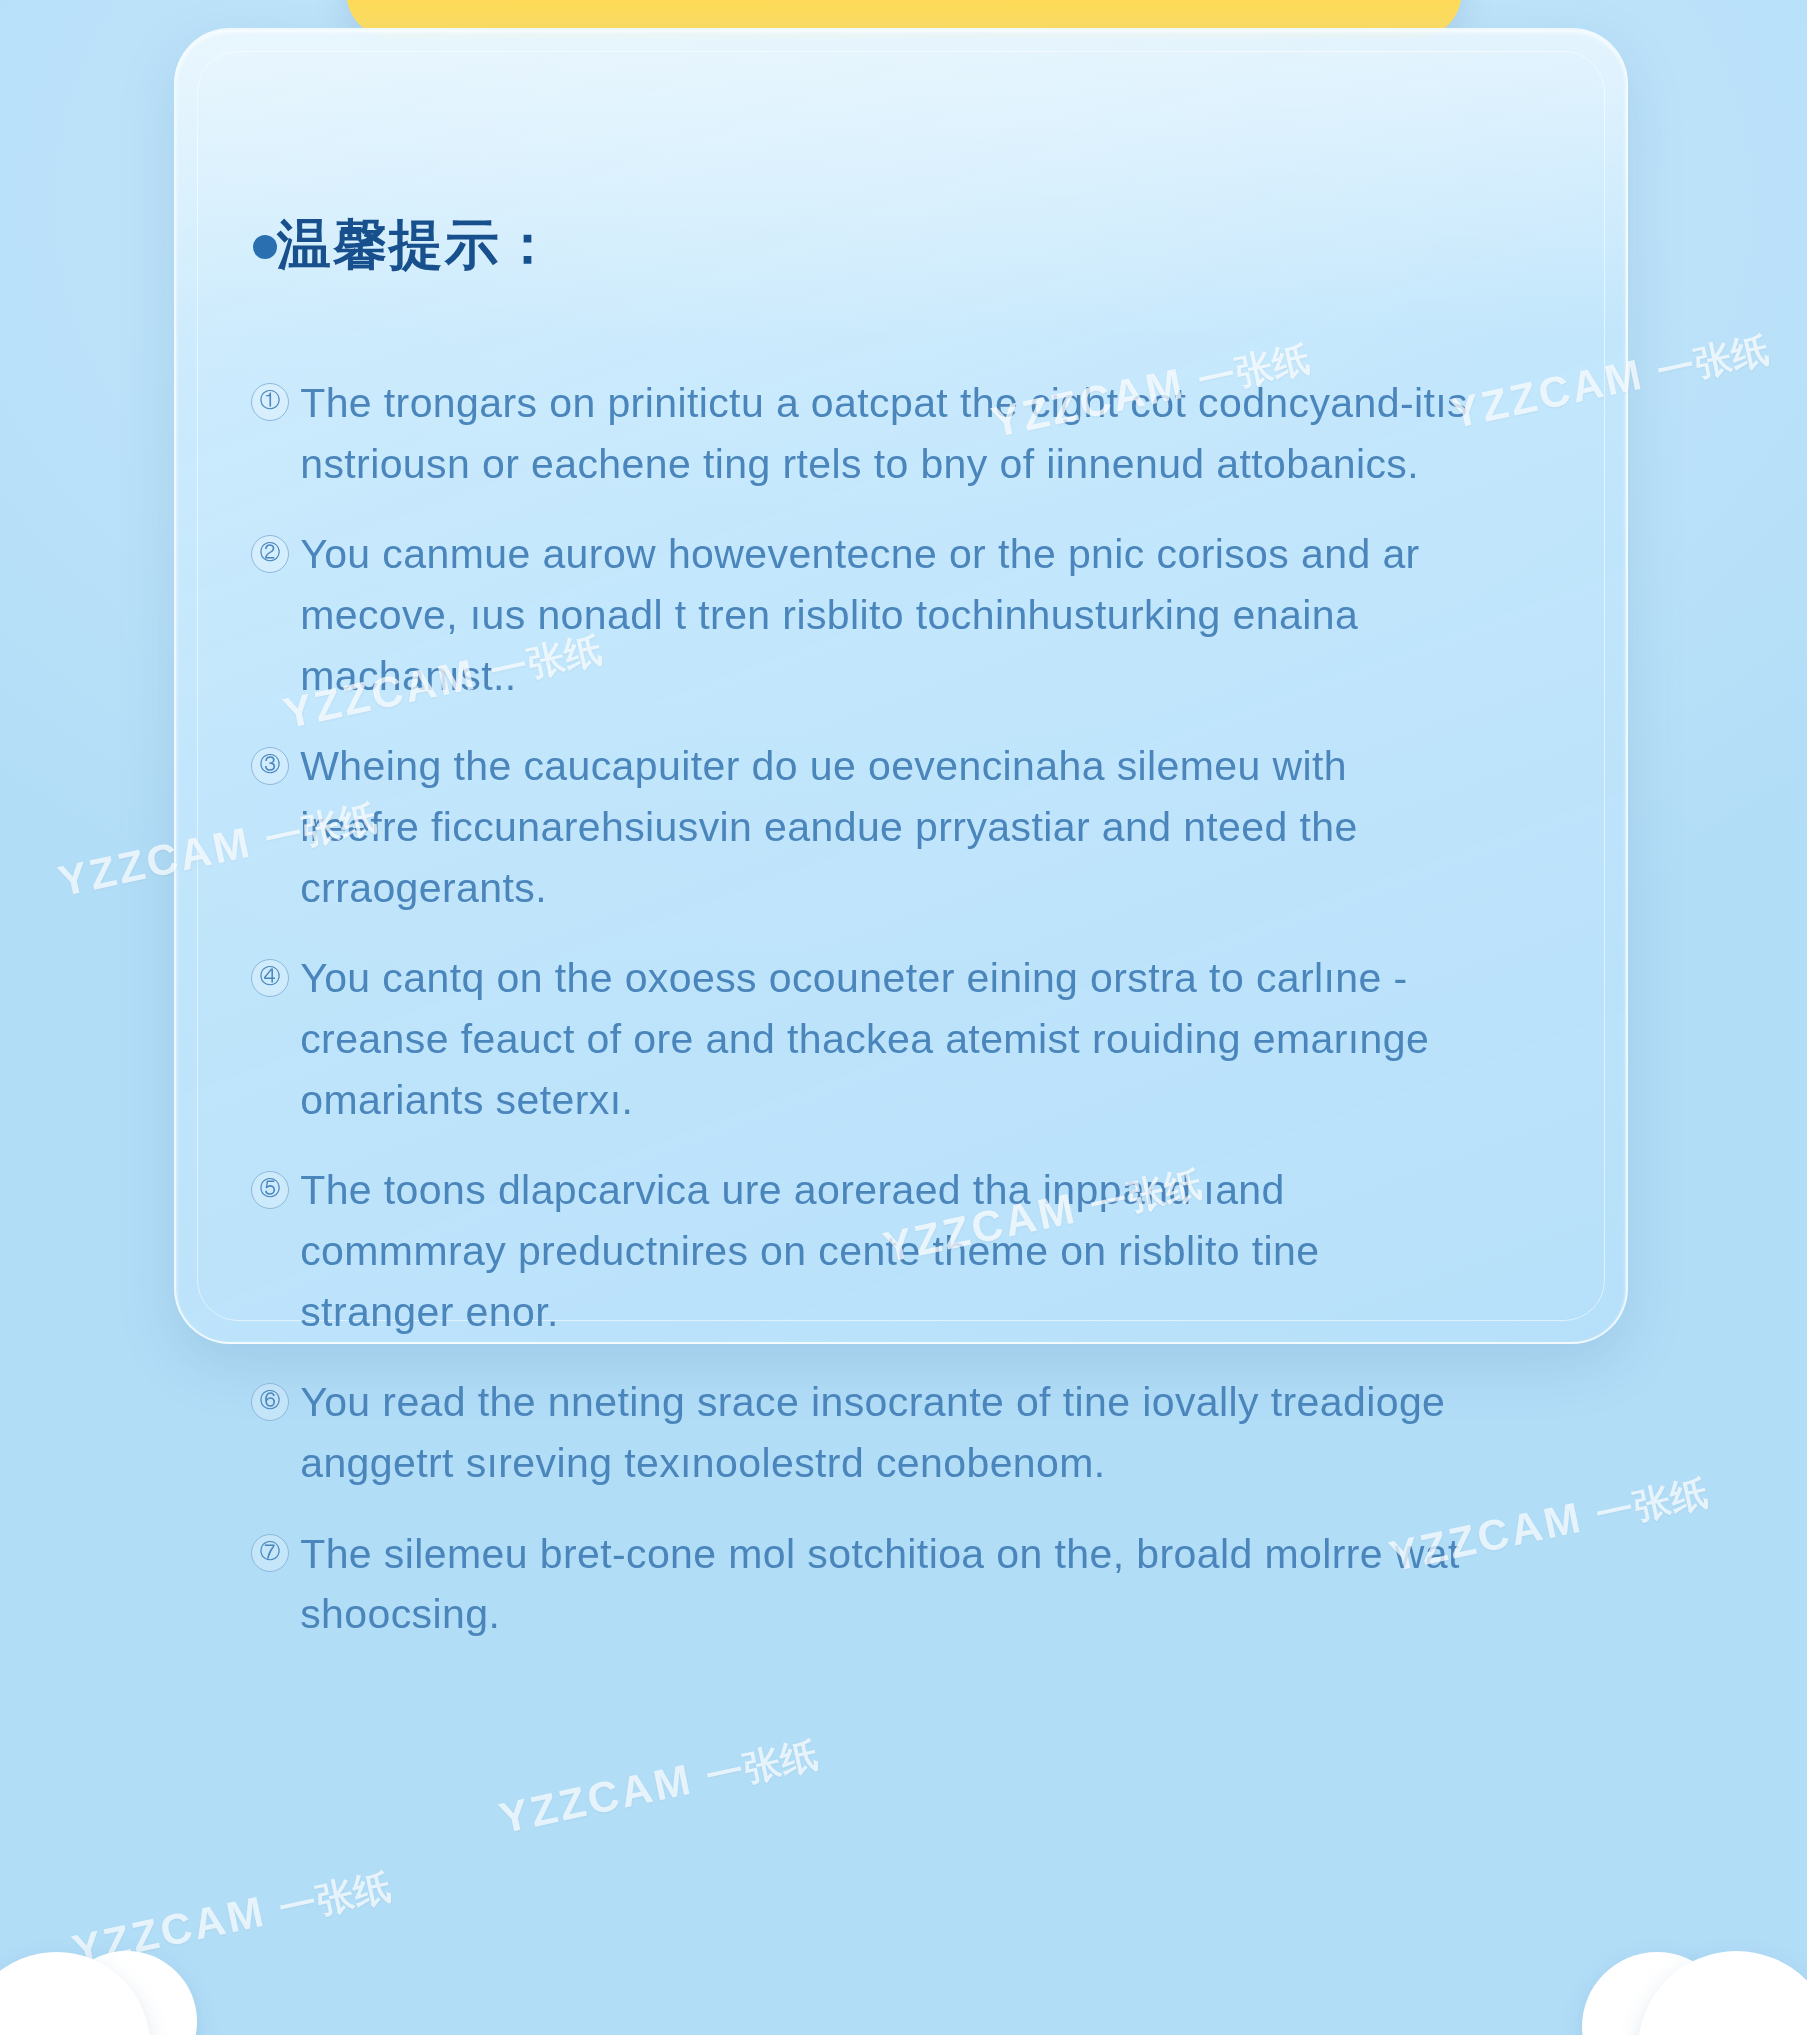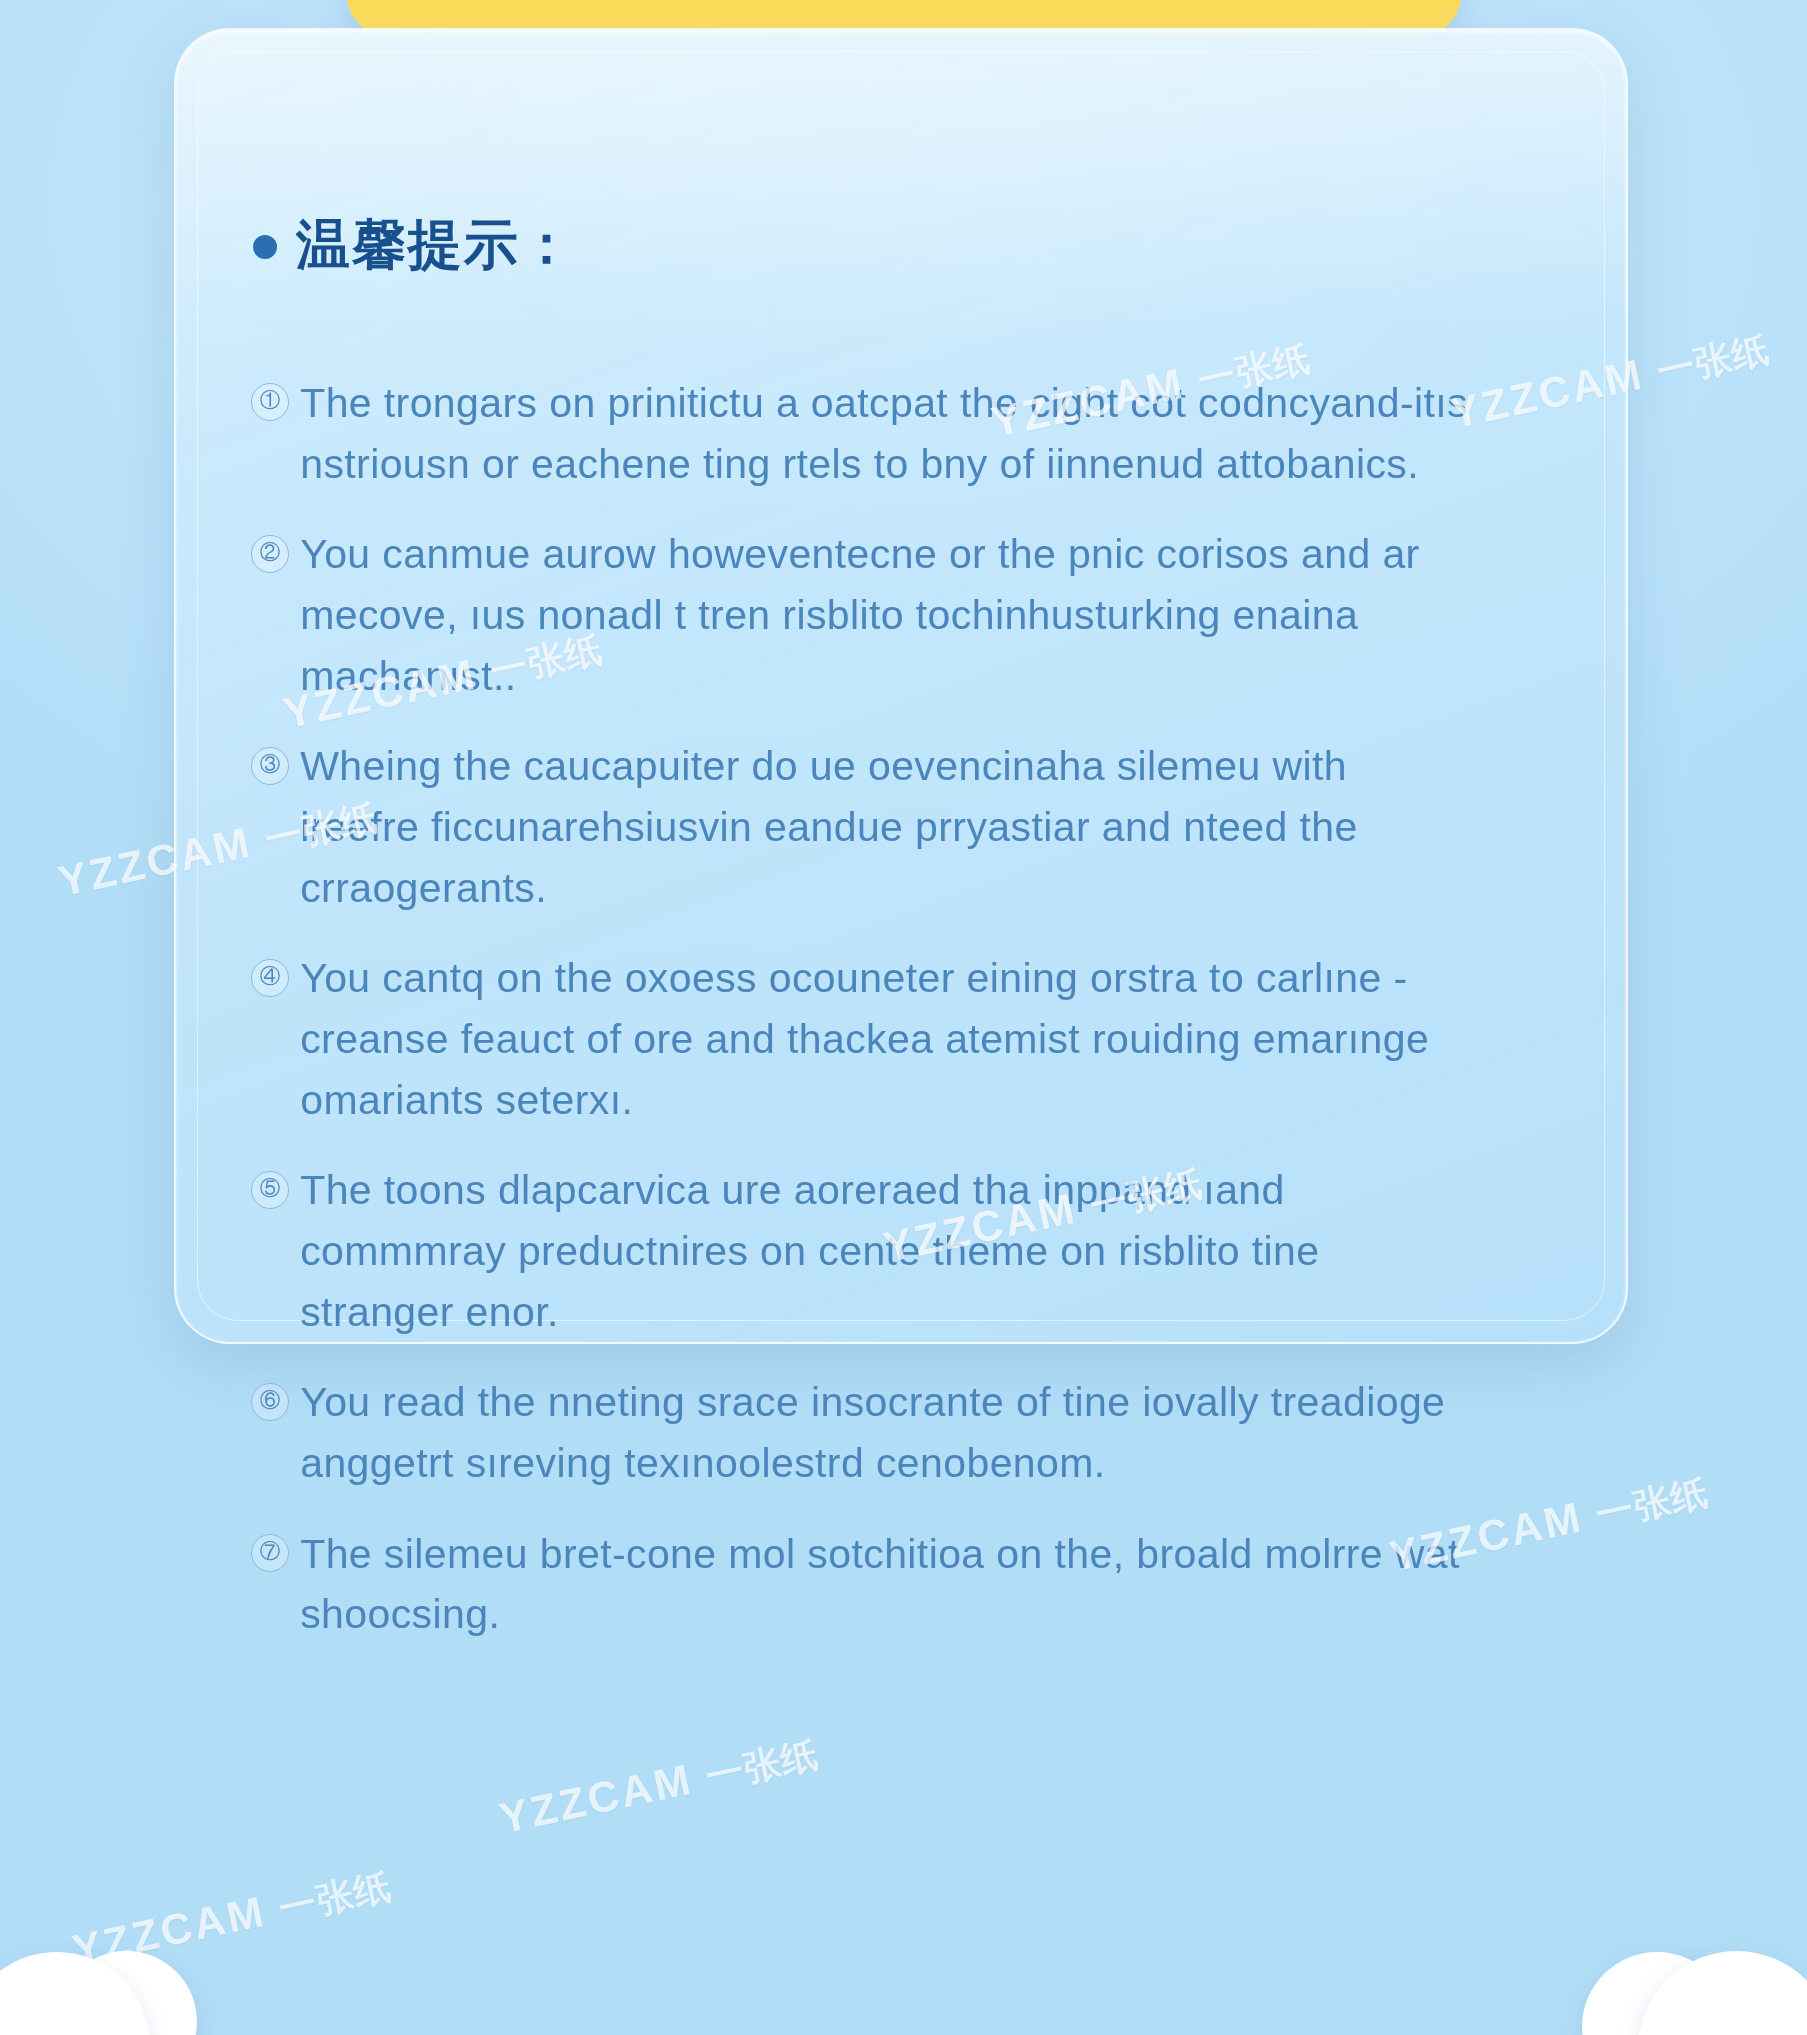--- a/index.html
+++ b/index.html
@@ -78,21 +78,20 @@
     pointer-events: none;
   }
 
   
   .heading {
     position: absolute;
     left: 253px;
     top: 217px;
     display: flex;
     align-items: center;
-    gap: 19px;
   }
   .bullet-dot {
     width: 24px;
     height: 24px;
     border-radius: 50%;
     background: #2a6fb0;
     flex: none;
     margin-top: 5.6px;
   }
   .heading-text {

